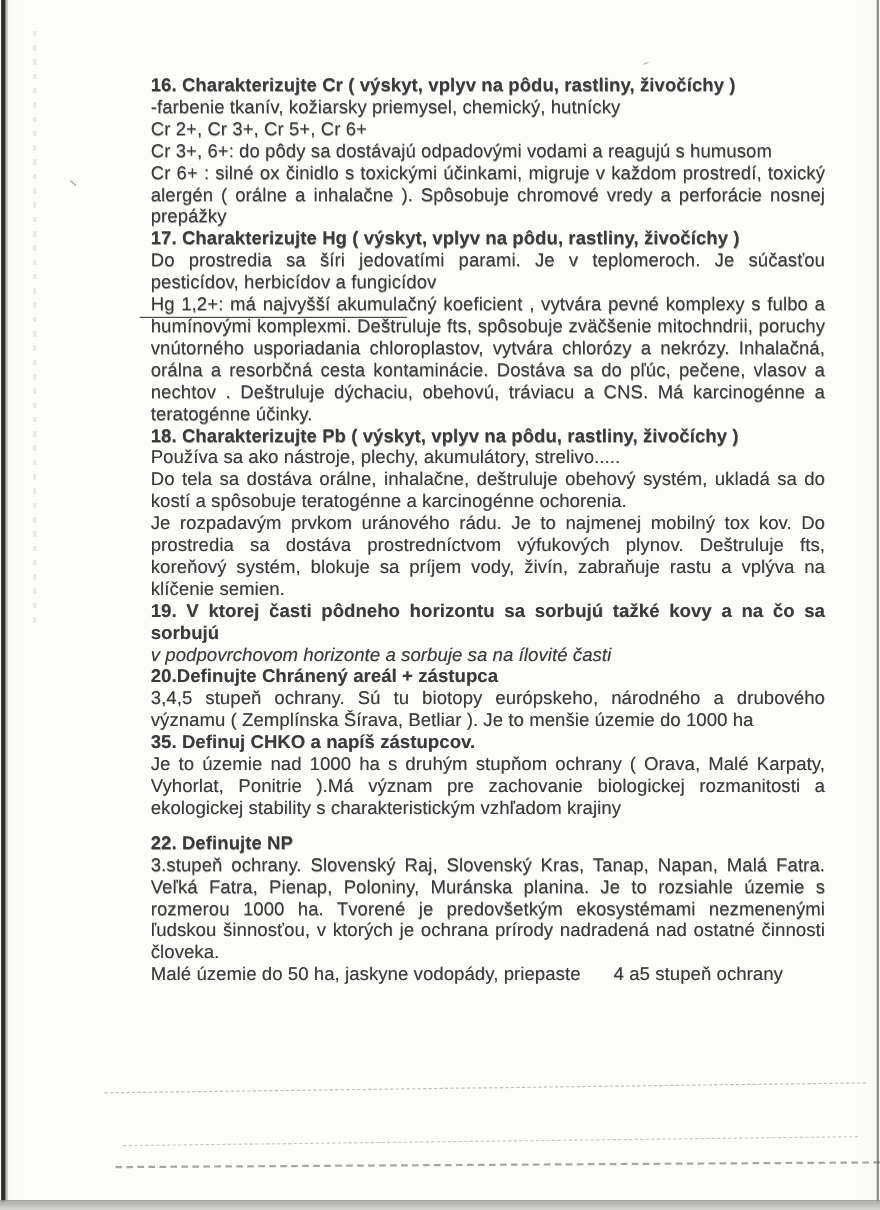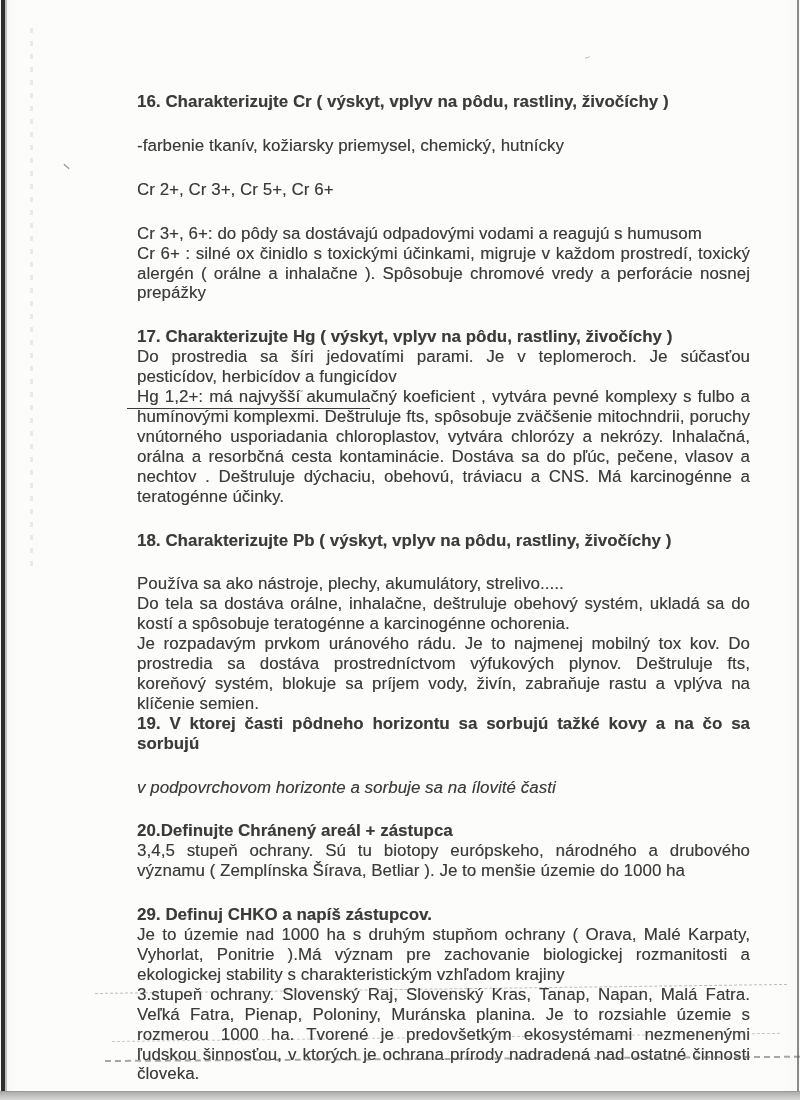--- a/index.html
+++ b/index.html
@@ -26,21 +26,21 @@
   .n3{left:105px;top:1060px;width:695px;border-top:2px dashed rgba(95,95,95,.55);transform:rotate(-0.35deg);}
   .bottom-bar{position:absolute;left:0;bottom:0;width:800px;height:8px;
     background:linear-gradient(180deg,#adadab,#d8d8d5);border-top:1px solid #9a9a98;}
   
   .content{
     position:absolute;left:137px;top:68px;width:613px;
     color:#3b3b3b;font-size:16.8px;line-height:19.9px;letter-spacing:0.1px;
     text-shadow:0.3px 0.3px 0.5px rgba(80,80,80,0.55);
   }
   .content p{margin:0;text-align:justify;}
-  .content p.single{text-align:left;margin-top:24px;}
+  .content p.single{text-align:left;}
   .b{font-weight:bold;}
   .bi{font-weight:bold;}
   .i{font-style:italic;}
   .gap-before{margin-top:12px !important;}
   .ul{border-bottom:1.6px solid #3b3b3b;margin-left:-10px;padding-left:10px;padding-bottom:2px;}
   .note-gap{display:inline-block;margin-left:30px;}
 </style>
 </head>
 <body>
 
@@ -61,22 +61,23 @@
     <p>Do prostredia sa šíri jedovatími parami. Je v teplomeroch. Je súčasťou pesticídov, herbicídov a fungicídov</p>
     <p><span class="ul">Hg 1,2+: má najvyšší akumula</span><span>čný koeficient , vytvára pevné komplexy s fulbo a humínovými komplexmi. Deštruluje fts, spôsobuje zväčšenie mitochndrii, poruchy vnútorného usporiadania chloroplastov, vytvára chlorózy a nekrózy. Inhalačná, orálna a resorbčná cesta kontaminácie. Dostáva sa do pľúc, pečene, vlasov a nechtov . Deštruluje dýchaciu, obehovú, tráviacu a CNS. Má karcinogénne a teratogénne účinky.</span></p>
     <p class="bi single">18. Charakterizujte Pb ( výskyt, vplyv na pôdu, rastliny, živočíchy )</p>
     <p class="single">Používa sa ako nástroje, plechy, akumulátory, strelivo.....</p>
     <p>Do tela sa dostáva orálne, inhalačne, deštruluje obehový systém, ukladá sa do kostí a spôsobuje teratogénne a karcinogénne ochorenia.</p>
     <p>Je rozpadavým prvkom uránového rádu. Je to najmenej mobilný tox kov. Do prostredia sa dostáva prostredníctvom výfukových plynov. Deštruluje fts, koreňový systém, blokuje sa príjem vody, živín, zabraňuje rastu a vplýva na klíčenie semien.</p>
     <p class="b">19. V ktorej časti pôdneho horizontu sa sorbujú tažké kovy a na čo sa sorbujú</p>
     <p class="i single">v podpovrchovom horizonte a sorbuje sa na ílovité časti</p>
     <p class="b single">20.Definujte Chránený areál + zástupca</p>
     <p>3,4,5 stupeň ochrany. Sú tu biotopy európskeho, národného a drubového významu ( Zemplínska Šírava, Betliar ). Je to menšie územie do 1000 ha</p>
-    <p class="b single">29. Definuj CHKO a napíš zástupcov.</p>
+    <p class="b single">35. Definuj CHKO a napíš zástupcov.</p>
     <p>Je to územie nad 1000 ha s druhým stupňom ochrany ( Orava, Malé Karpaty, Vyhorlat, Ponitrie ).Má význam pre zachovanie biologickej rozmanitosti a ekologickej stability s charakteristickým vzhľadom krajiny</p>
+    <p class="b single gap-before">22. Definujte NP</p>
     <p>3.stupeň ochrany. Slovenský Raj, Slovenský Kras, Tanap, Napan, Malá Fatra. Veľká Fatra, Pienap, Poloniny, Muránska planina. Je to rozsiahle územie s rozmerou 1000 ha. Tvorené je predovšetkým ekosystémami nezmenenými ľudskou šinnosťou, v ktorých je ochrana prírody nadradená nad ostatné činnosti človeka.</p>
     <p class="single"><span>Malé územie do 50 ha, jaskyne vodopády, priepaste</span><span class="note-gap">4 a5 stupeň ochrany</span></p>
   </div>
 
   <div class="edge-left"></div>
   <div class="edge-left-soft"></div>
   <div class="edge-right"></div>
 
   <div class="noise-line n1"></div>
   <div class="noise-line n2"></div>

